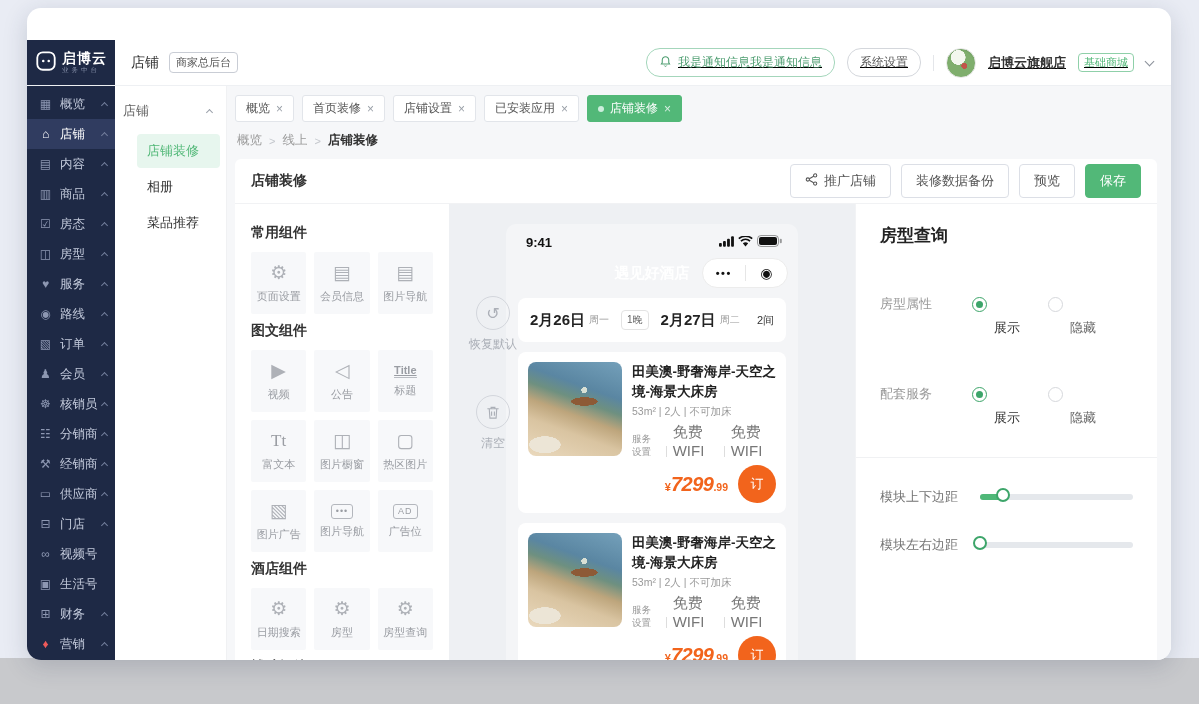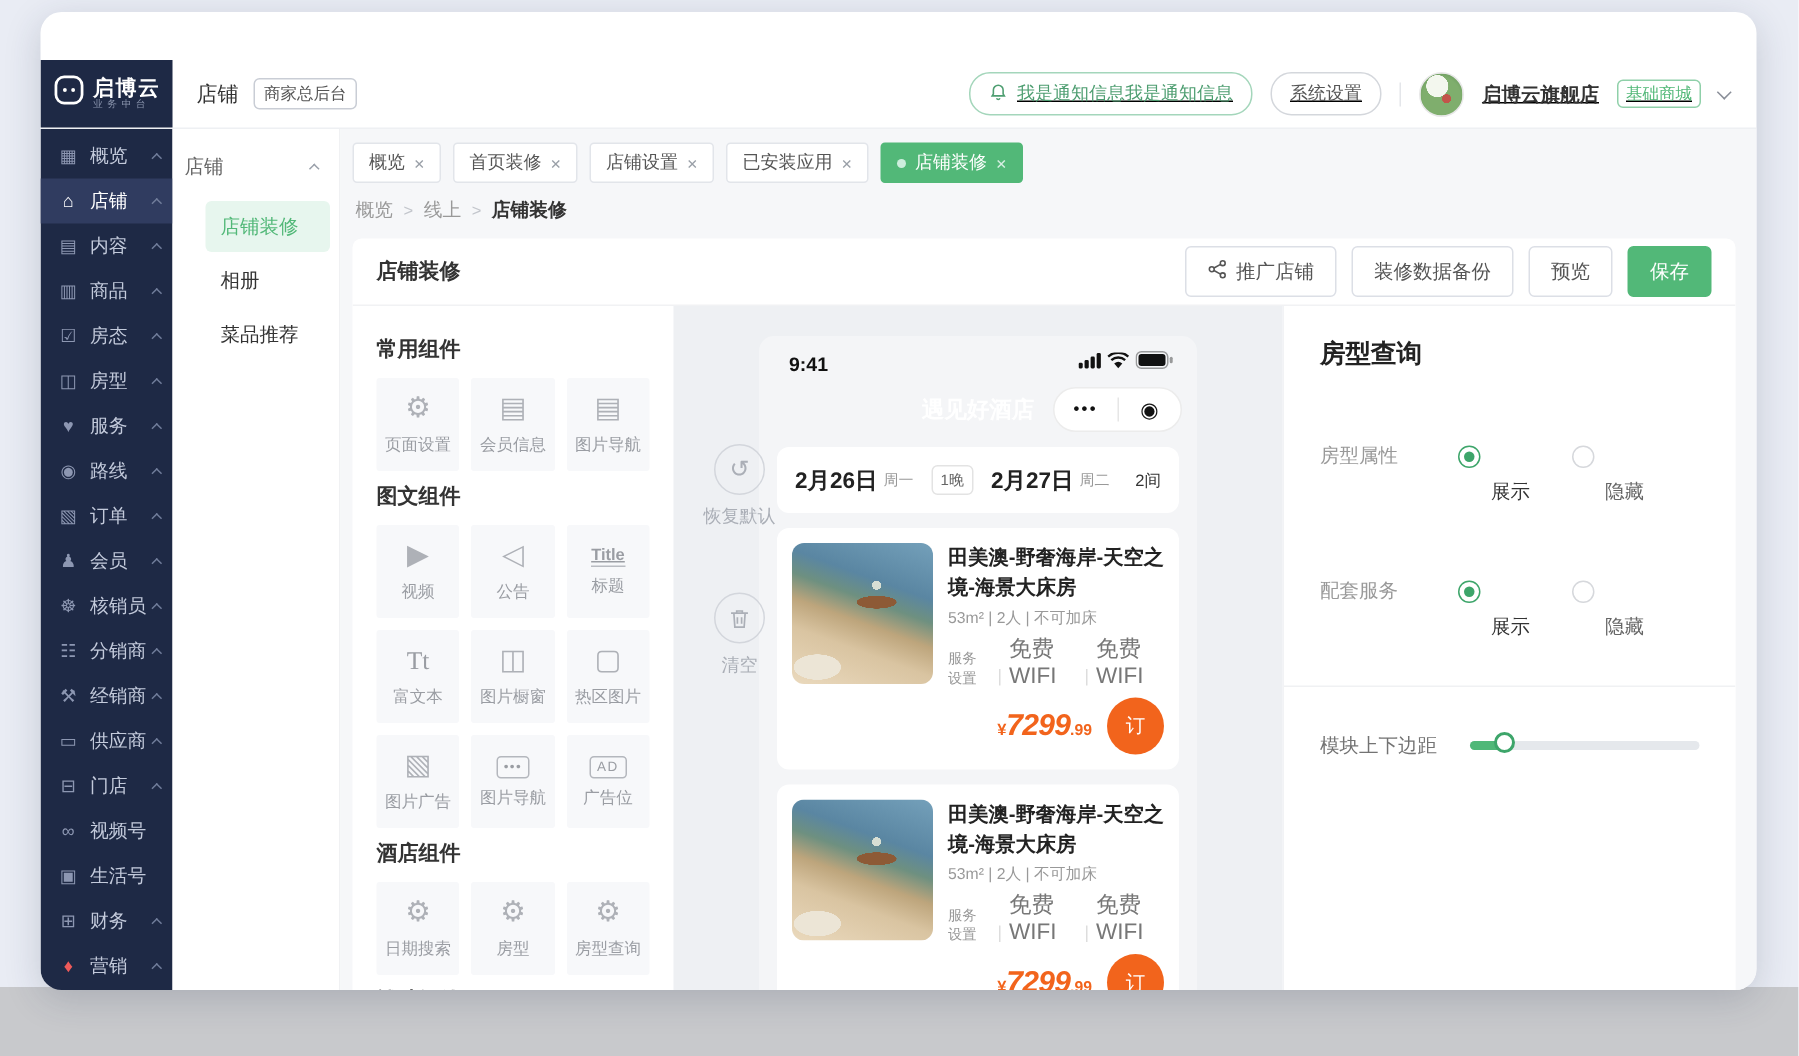--- a/index.html
+++ b/index.html
@@ -610,19 +610,26 @@
             <div class="set-div"></div>
 
             <div class="slider-row">
               <span class="s-label">模块上下边距</span>
               <div class="slider">
                 <div class="sl-fill" style="width: 15%;"></div>
                 <div class="sl-handle" style="left: calc(15% - 7px);"></div>
               </div>
             </div>
 
+            <div class="slider-row">
+              <span class="s-label">模块左右边距</span>
+              <div class="slider">
+                <div class="sl-fill" style="width: 0%;"></div>
+                <div class="sl-handle" style="left: calc(0% - 7px);"></div>
+              </div>
+            </div>
           </div>
 
         </div>
       </div>
     </div>
   </div>
 </div>
 
 </body></html>

